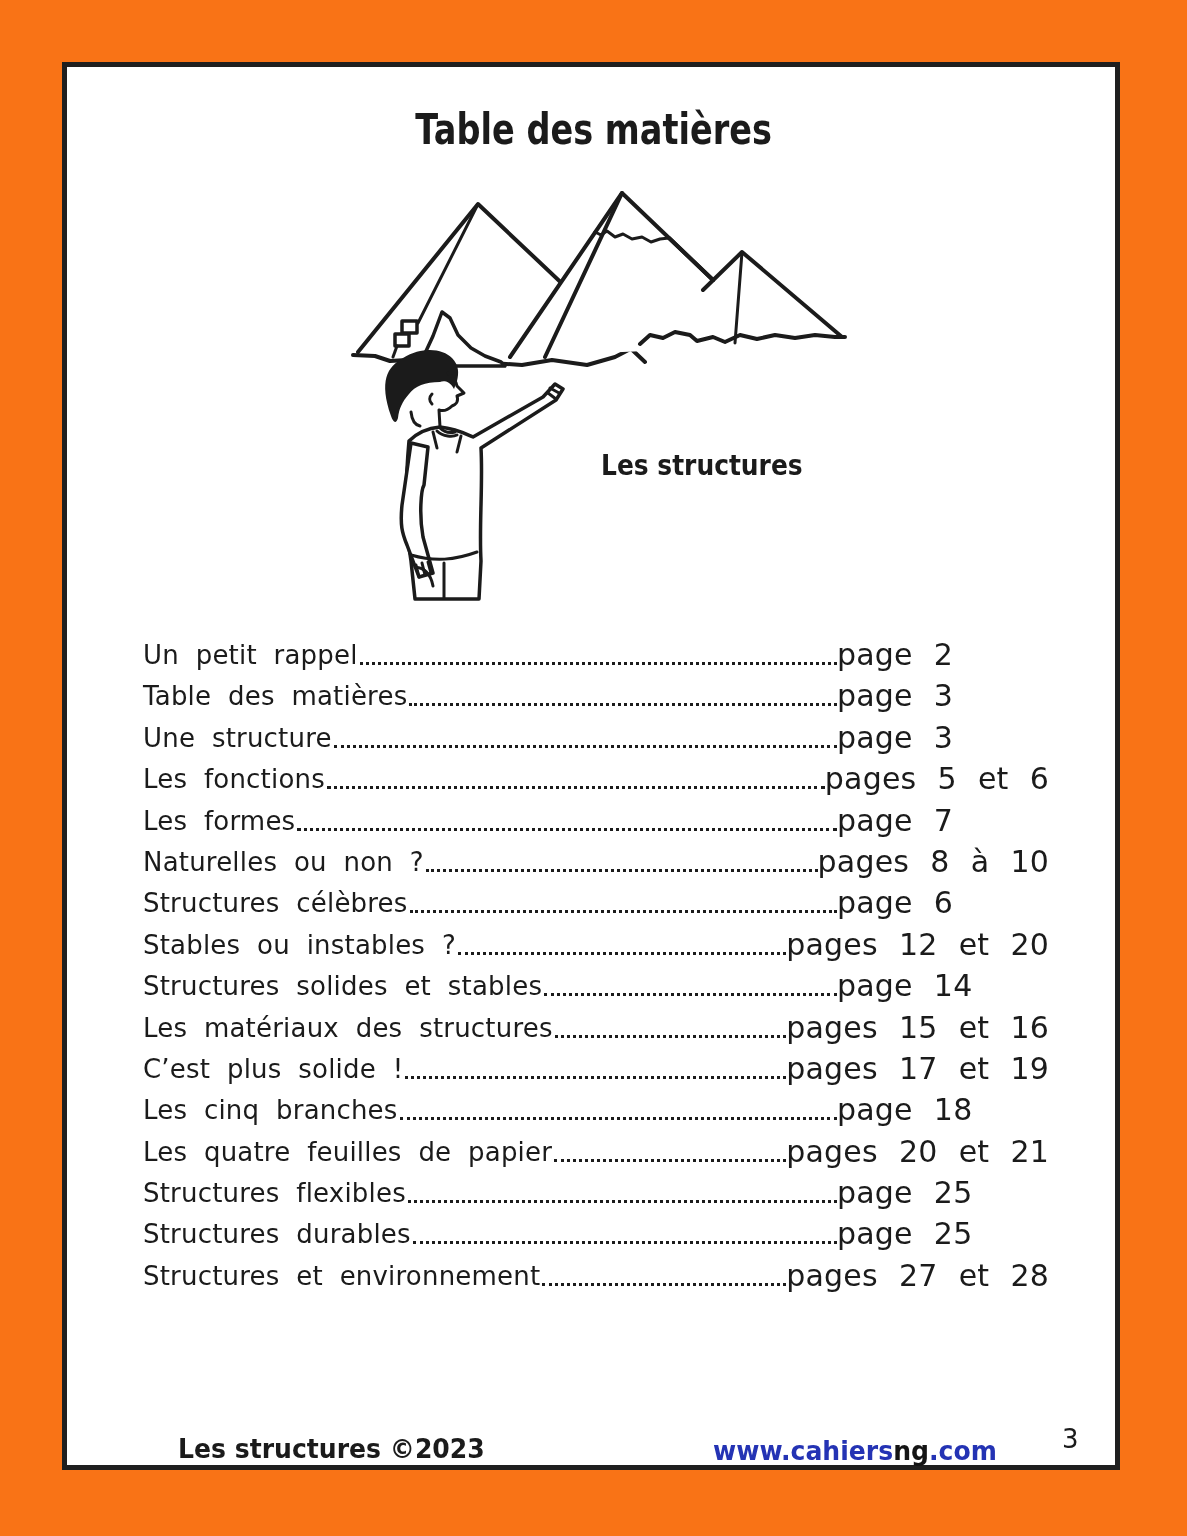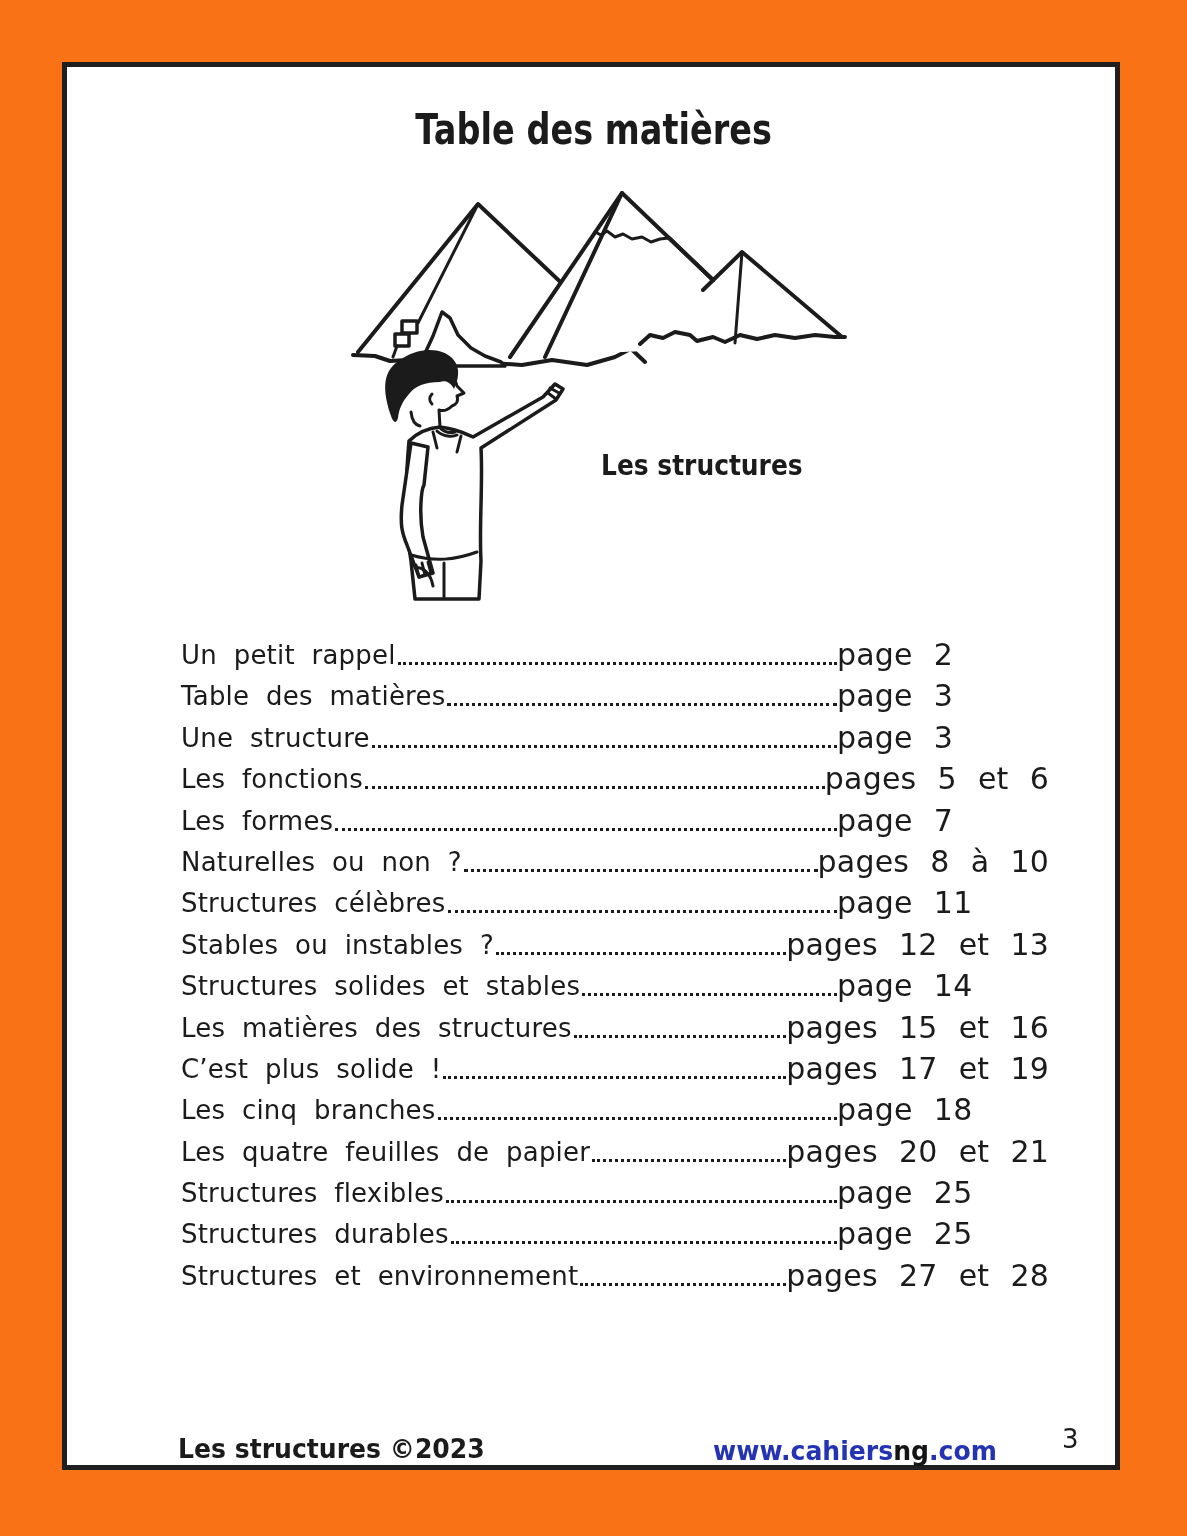--- a/index.html
+++ b/index.html
@@ -37,21 +37,21 @@
     position:absolute;left:601px;top:448px;
     font-size:29px;font-weight:bold;
     transform:scaleX(0.86);transform-origin:left center;
     white-space:nowrap;
   }
   .toc{
     position:absolute;left:143px;top:642px;width:906px;
   }
   .toc-row{
     display:flex;align-items:flex-start;
-    height:26px;margin-bottom:15.4px;margin-left:38px;
+    height:26px;margin-bottom:15.4px;
   }
   .toc-title{
     flex:0 0 auto;
     font-size:26px;line-height:26px;
     letter-spacing:0.2px;word-spacing:0.32em;
     white-space:nowrap;
   }
   .toc-leader{
     flex:1 1 auto;min-width:18px;
     border-bottom:3.5px dotted #1b1b1b;
@@ -169,37 +169,37 @@
 
       <div class="toc-row">
         <span class="toc-title">Naturelles ou non ?</span>
         <span class="toc-leader"></span>
         <span class="toc-page">pages 8 à 10</span>
       </div>
 
       <div class="toc-row">
         <span class="toc-title">Structures célèbres</span>
         <span class="toc-leader"></span>
-        <span class="toc-page">page 11</span>
+        <span class="toc-page">page 6</span>
       </div>
 
       <div class="toc-row">
         <span class="toc-title">Stables ou instables ?</span>
         <span class="toc-leader"></span>
-        <span class="toc-page">pages 12 et 13</span>
+        <span class="toc-page">pages 12 et 20</span>
       </div>
 
       <div class="toc-row">
         <span class="toc-title">Structures solides et stables</span>
         <span class="toc-leader"></span>
         <span class="toc-page">page 14</span>
       </div>
 
       <div class="toc-row">
-        <span class="toc-title">Les matières des structures</span>
+        <span class="toc-title">Les matériaux des structures</span>
         <span class="toc-leader"></span>
         <span class="toc-page">pages 15 et 16</span>
       </div>
 
       <div class="toc-row">
         <span class="toc-title">C’est plus solide !</span>
         <span class="toc-leader"></span>
         <span class="toc-page">pages 17 et 19</span>
       </div>
 

